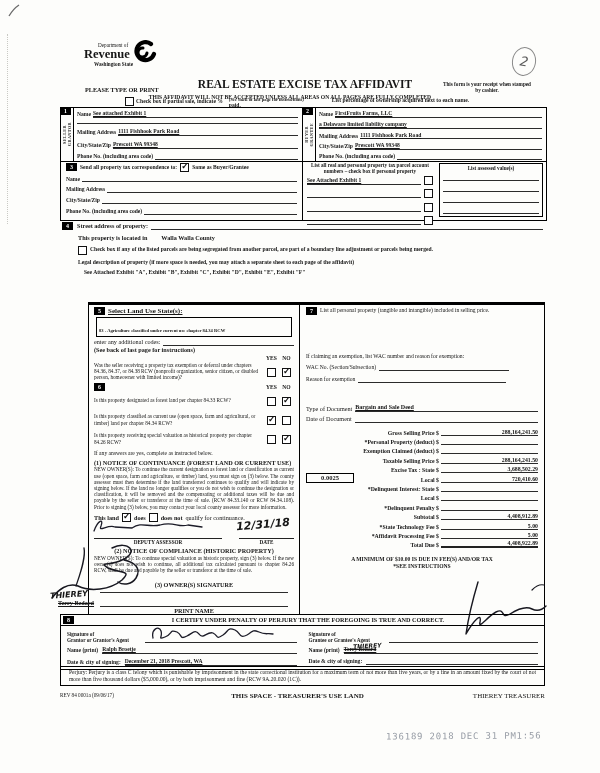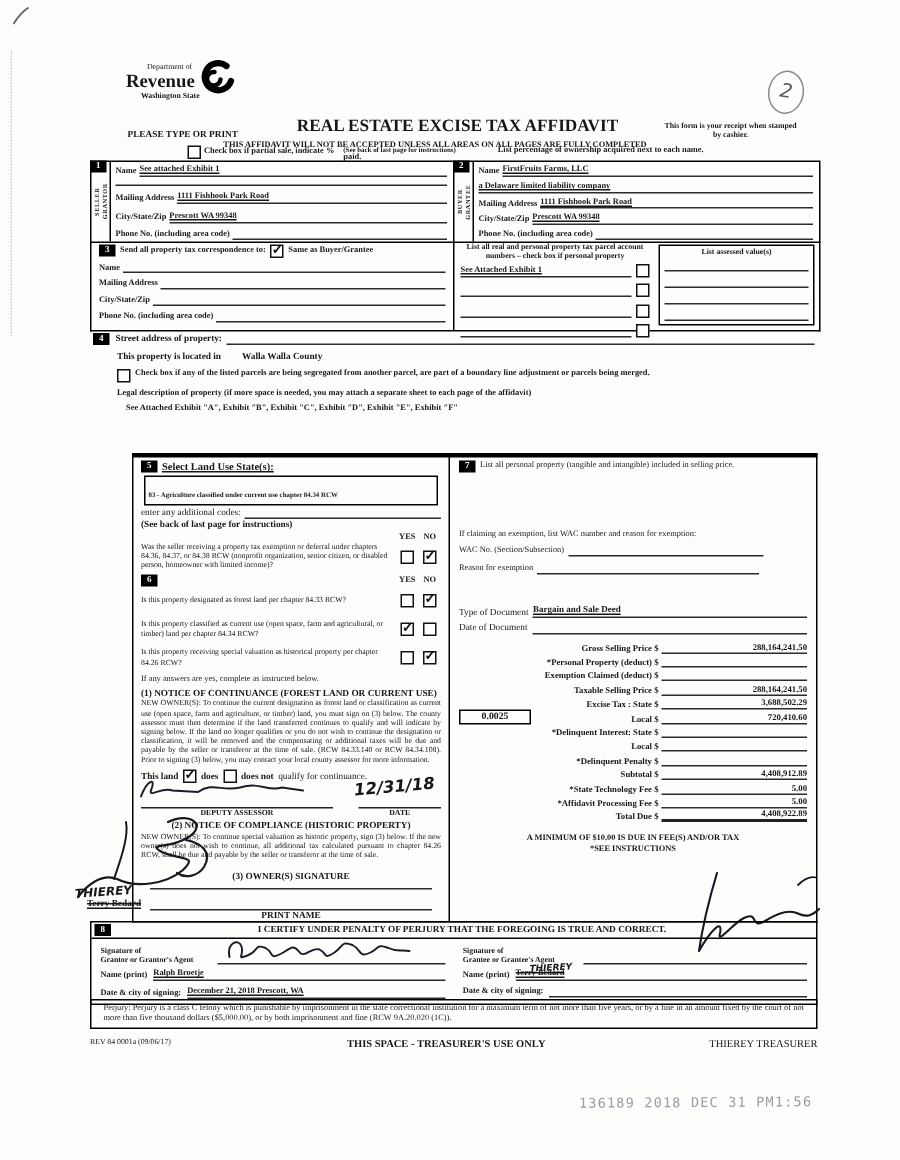--- a/index.html
+++ b/index.html
@@ -459,19 +459,19 @@
       </div>
     </div>
   </div>
 
   <div class="abs perjury">
     <span class="t55" style="text-align:justify;display:block;">Perjury: Perjury is a class C felony which is punishable by imprisonment in the state correctional institution for a maximum term of not more than five years, or by a fine in an amount fixed by the court of not more than five thousand dollars ($5,000.00), or by both imprisonment and fine (RCW 9A.20.020 (1C)).</span>
   </div>
 
   <div class="abs footerrow">
     <span class="t5" style="width:110px;">REV 84 0001a (09/06/17)</span>
-    <span class="b t7 grow ctr">THIS SPACE - TREASURER'S USE ONLY</span>
+    <span class="b t7 grow ctr">THIS SPACE - TREASURER'S USE LAND</span>
     <span class="t7" style="width:120px;text-align:right;">THIEREY TREASURER</span>
   </div>
 
   <div class="abs stamp">136189 2018 DEC 31 PM1:56</div>
 
 </div>
 
 </body></html>

